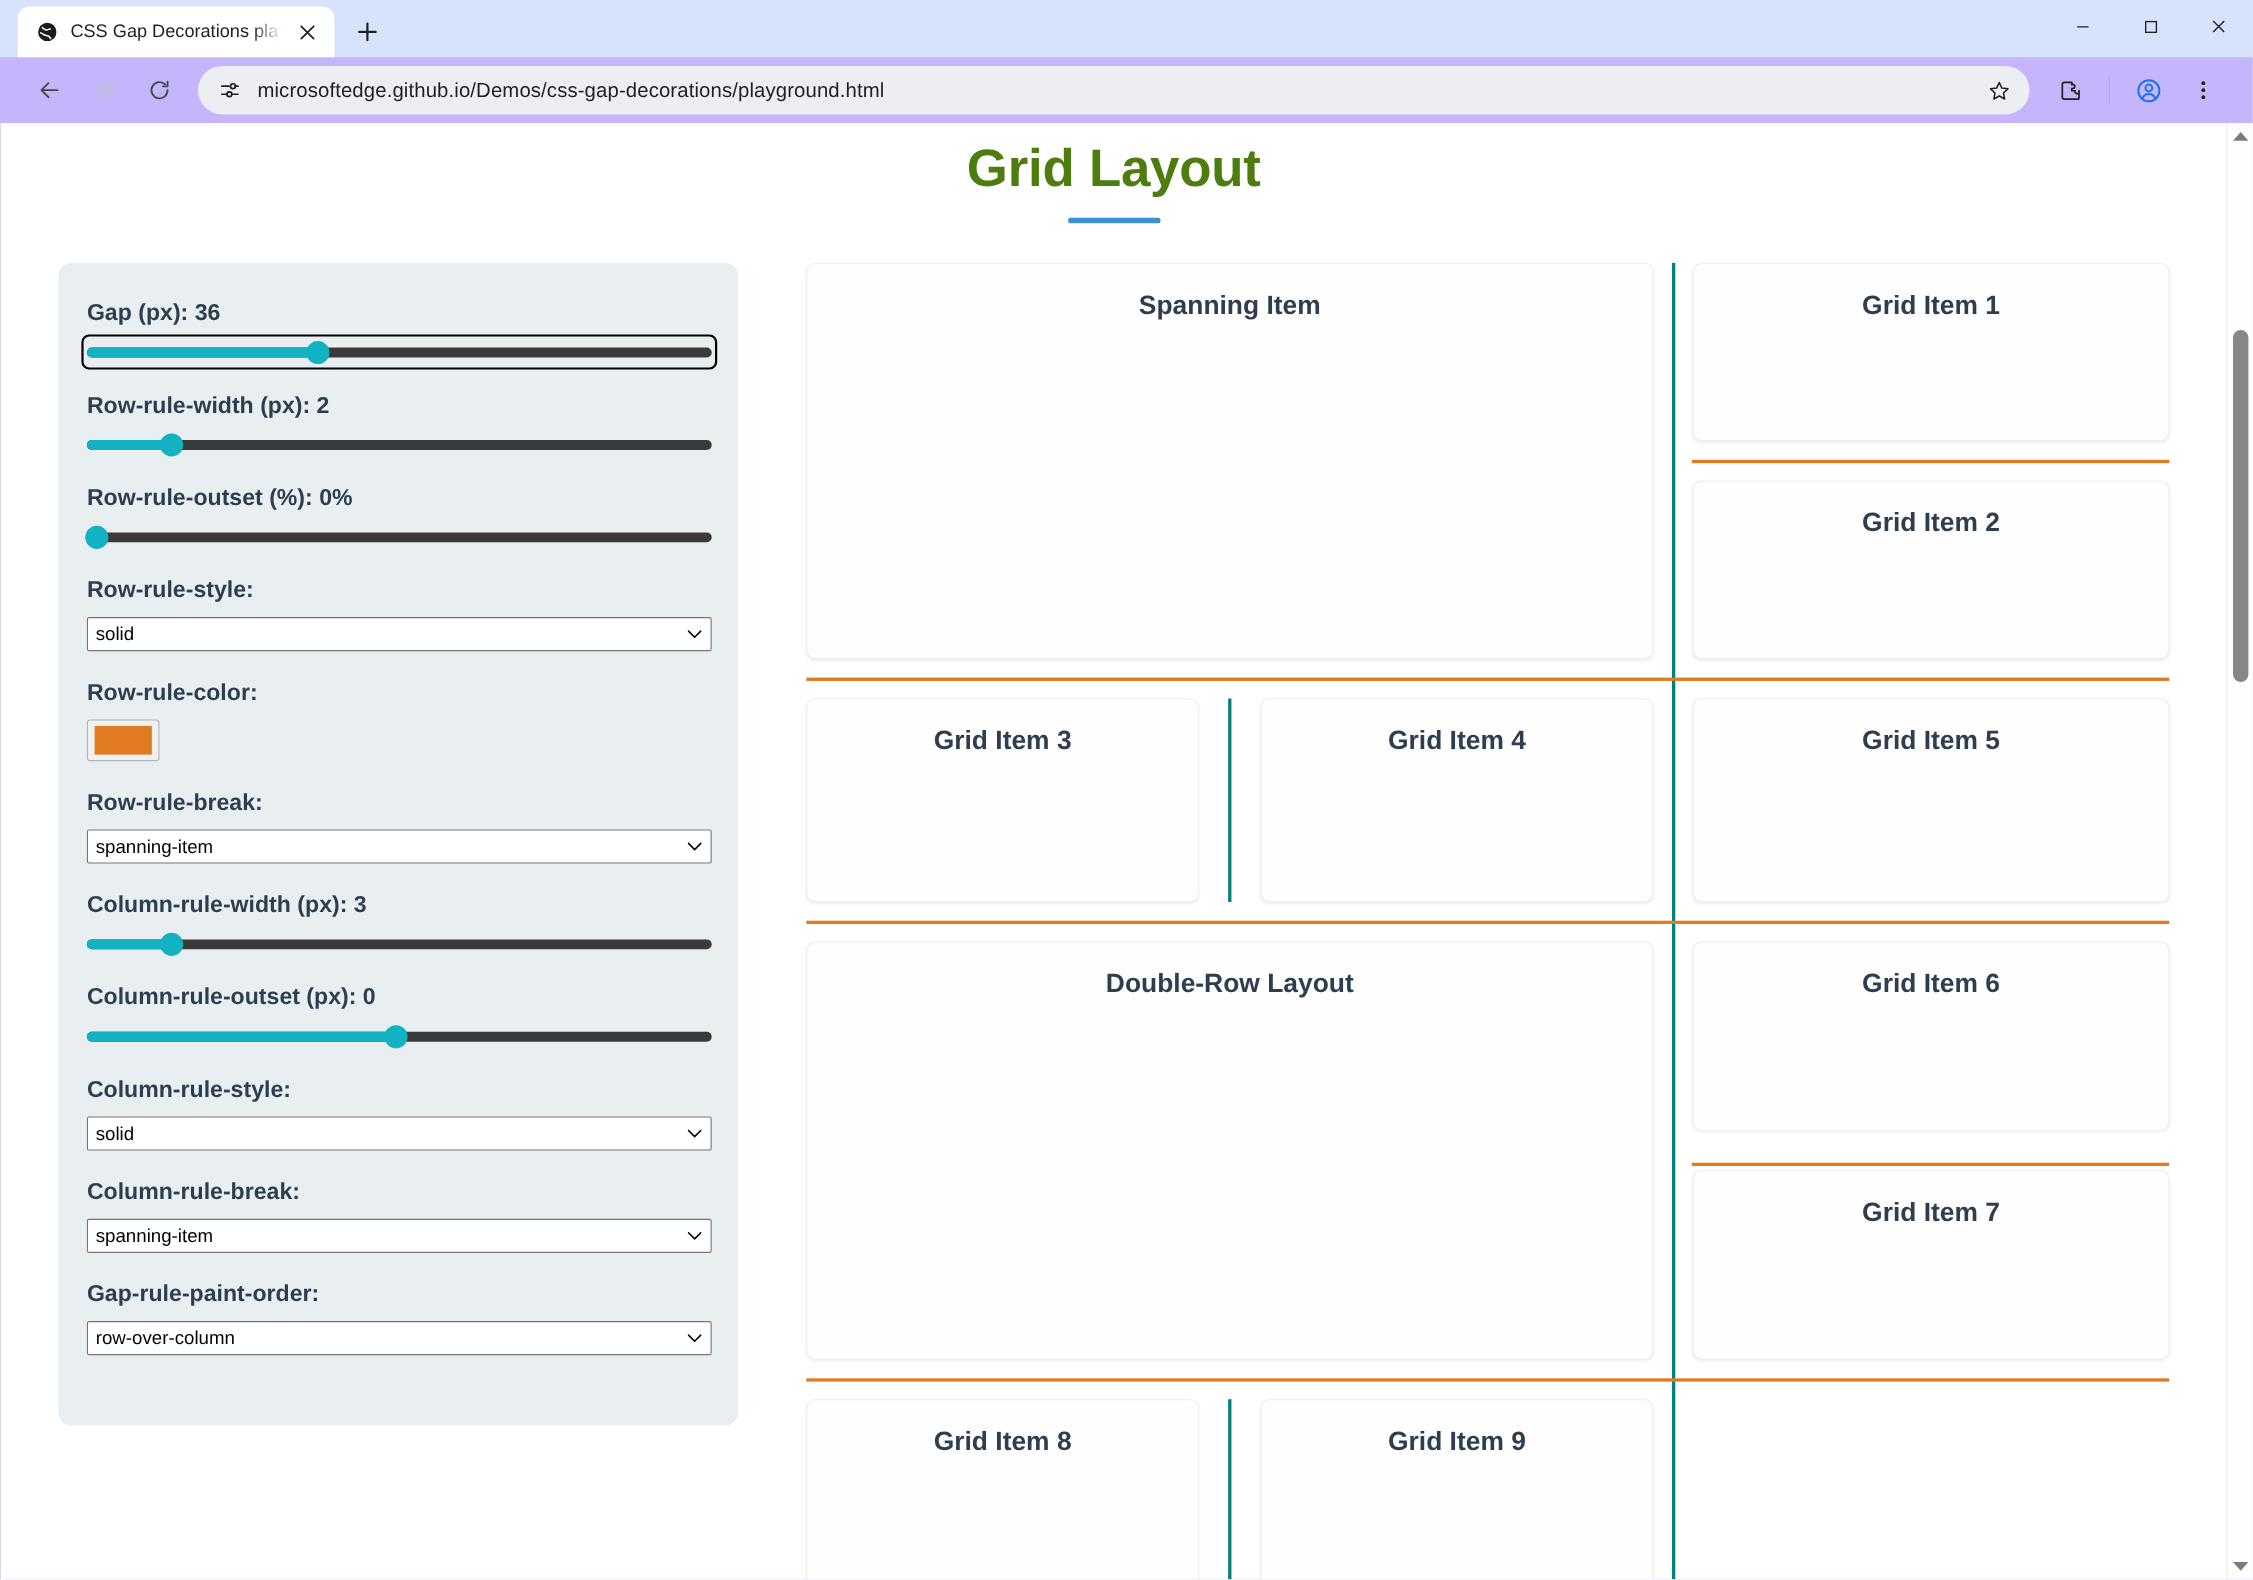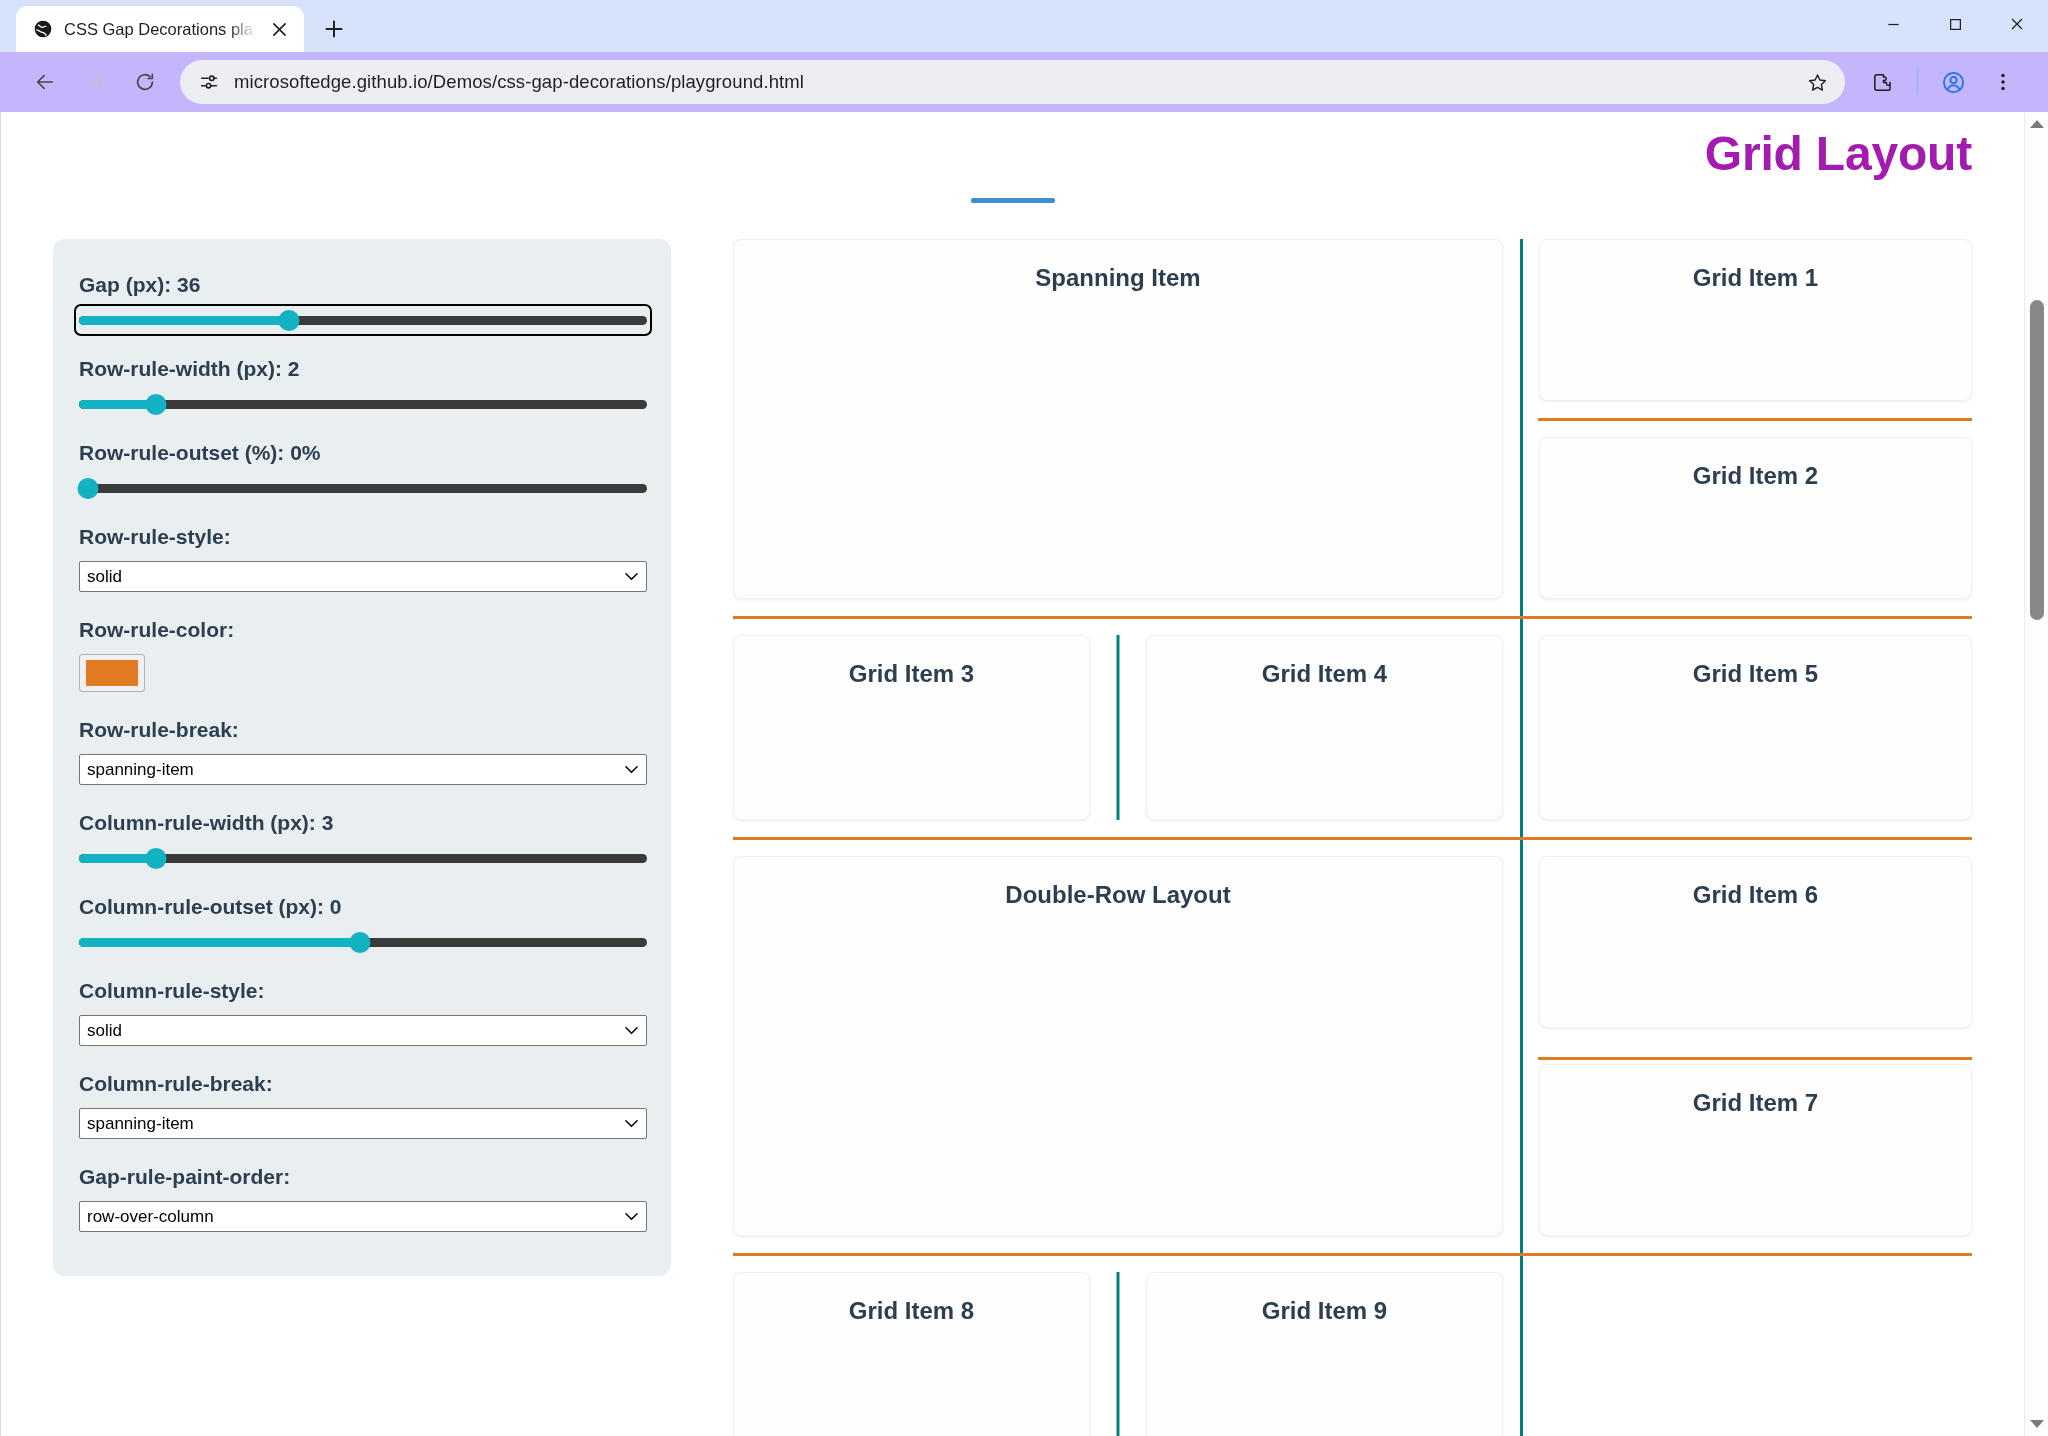--- a/index.html
+++ b/index.html
@@ -172,21 +172,21 @@
     gap: 62px;
     margin-top: 36px;
     align-items: flex-start;
   }
 
   
   #controls {
     width: 618px; flex: 0 0 618px;
     background: #e9eef0;
     border-radius: 12px;
-    padding: 34px 28px 44px 26px;
+    padding: 34px 28px 64px 26px;
   }
   .ctl { margin-bottom: 0; }
   .ctl-label {
     font-size: 21px; font-weight: 700; color: #2c3e50;
     margin-bottom: 12px; display: block;
   }
   .ctl + .ctl { margin-top: 26px; }
 
   
   .range {
@@ -376,21 +376,21 @@
           <circle cx="12" cy="12" r="1.9"></circle>
           <circle cx="12" cy="19" r="1.9"></circle>
       </svg>
     </div>
   </div>
 
   <div id="viewport">
     <div id="pagearea">
       <div id="pagescroll">
 
-        <h1 id="page-title" style="color: #a21caf; text-align: right;">Grid Layout</h1>
+        <h1 id="page-title" style="color: #4d7c0f;">Grid Layout</h1>
         <div id="title-underline" style="background: rgb(61, 143, 209);"></div>
 
         <div id="layout">
 
           <div id="controls">
 
             <div class="ctl">
               <span class="ctl-label">Gap (px): 36</span>
               <div class="range focused">
                 <div class="track"></div>

